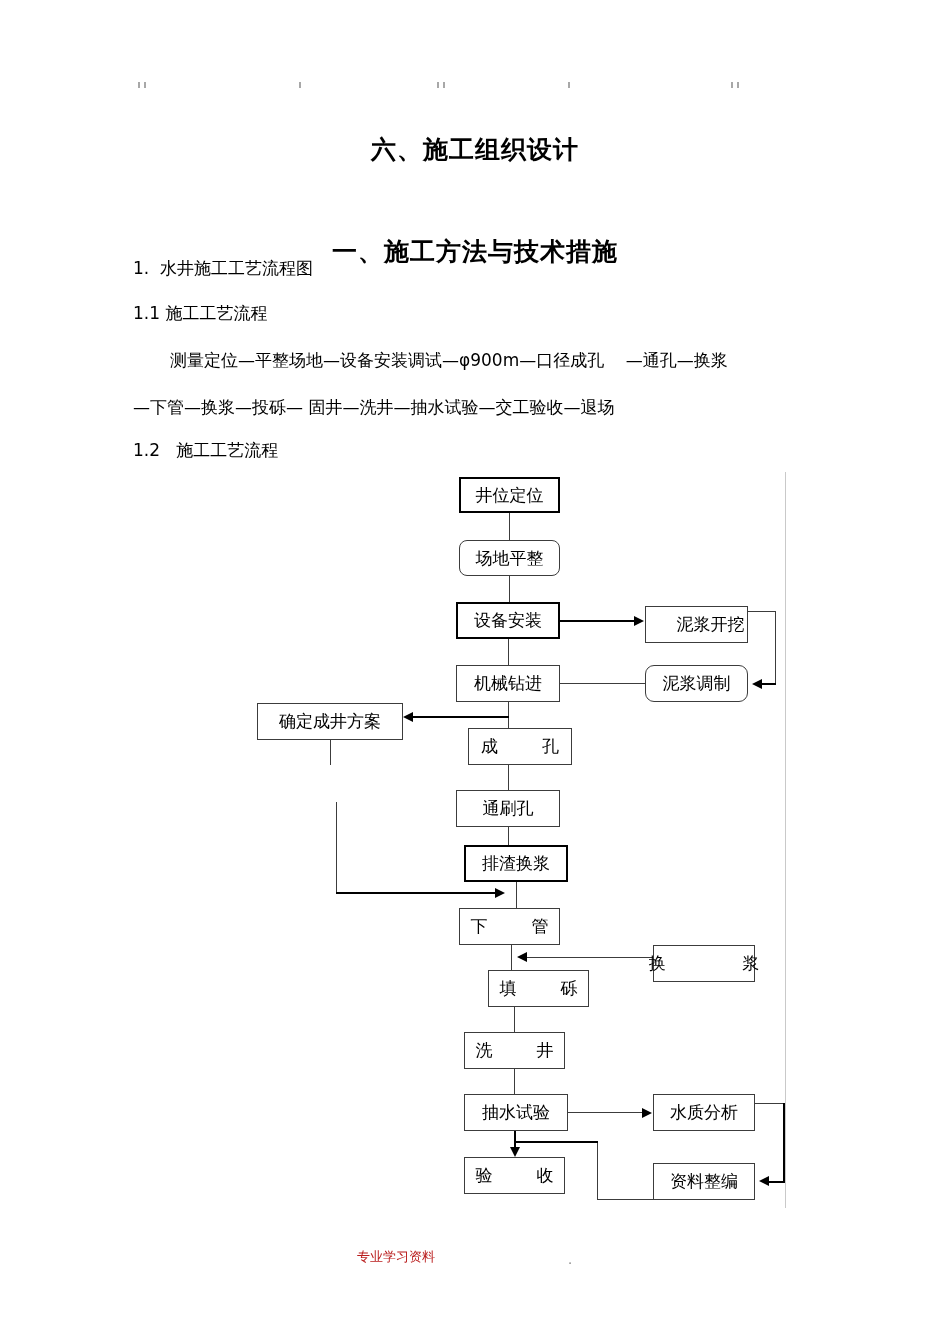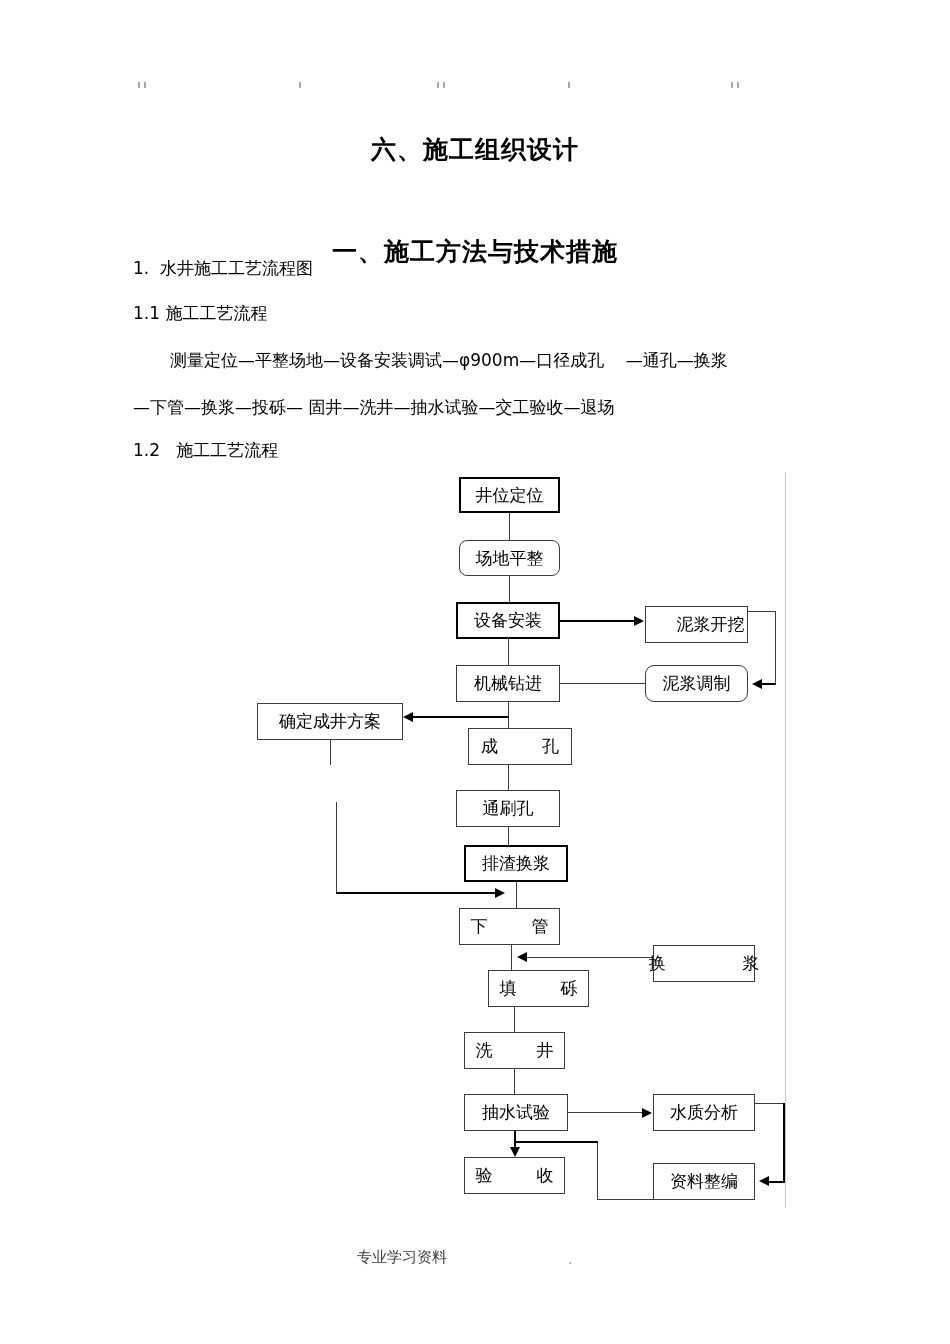--- a/index.html
+++ b/index.html
@@ -40,21 +40,21 @@
   }
   #p-1     { left:133px; top:258px; }
   #p-11    { left:133px; top:303px; }
   #p-flowA { left:170px; top:350px; }
   #p-flowB { left:133px; top:397px; }
   #p-12    { left:133px; top:440px; }
 
   
   #footer-text {
     position:absolute; left:357px; top:1248px;
-    font-size:15px; color:#404040;
+    font-size:13px; color:#b91c1c;
     font-family:"DejaVu Serif", serif;
   }
   #footer-dot {
     position:absolute; left:568px; top:1252px;
     font-size:13px; color:#8c8c8c;
     font-family:"DejaVu Serif", serif;
   }
 
   
   #flowchart {

